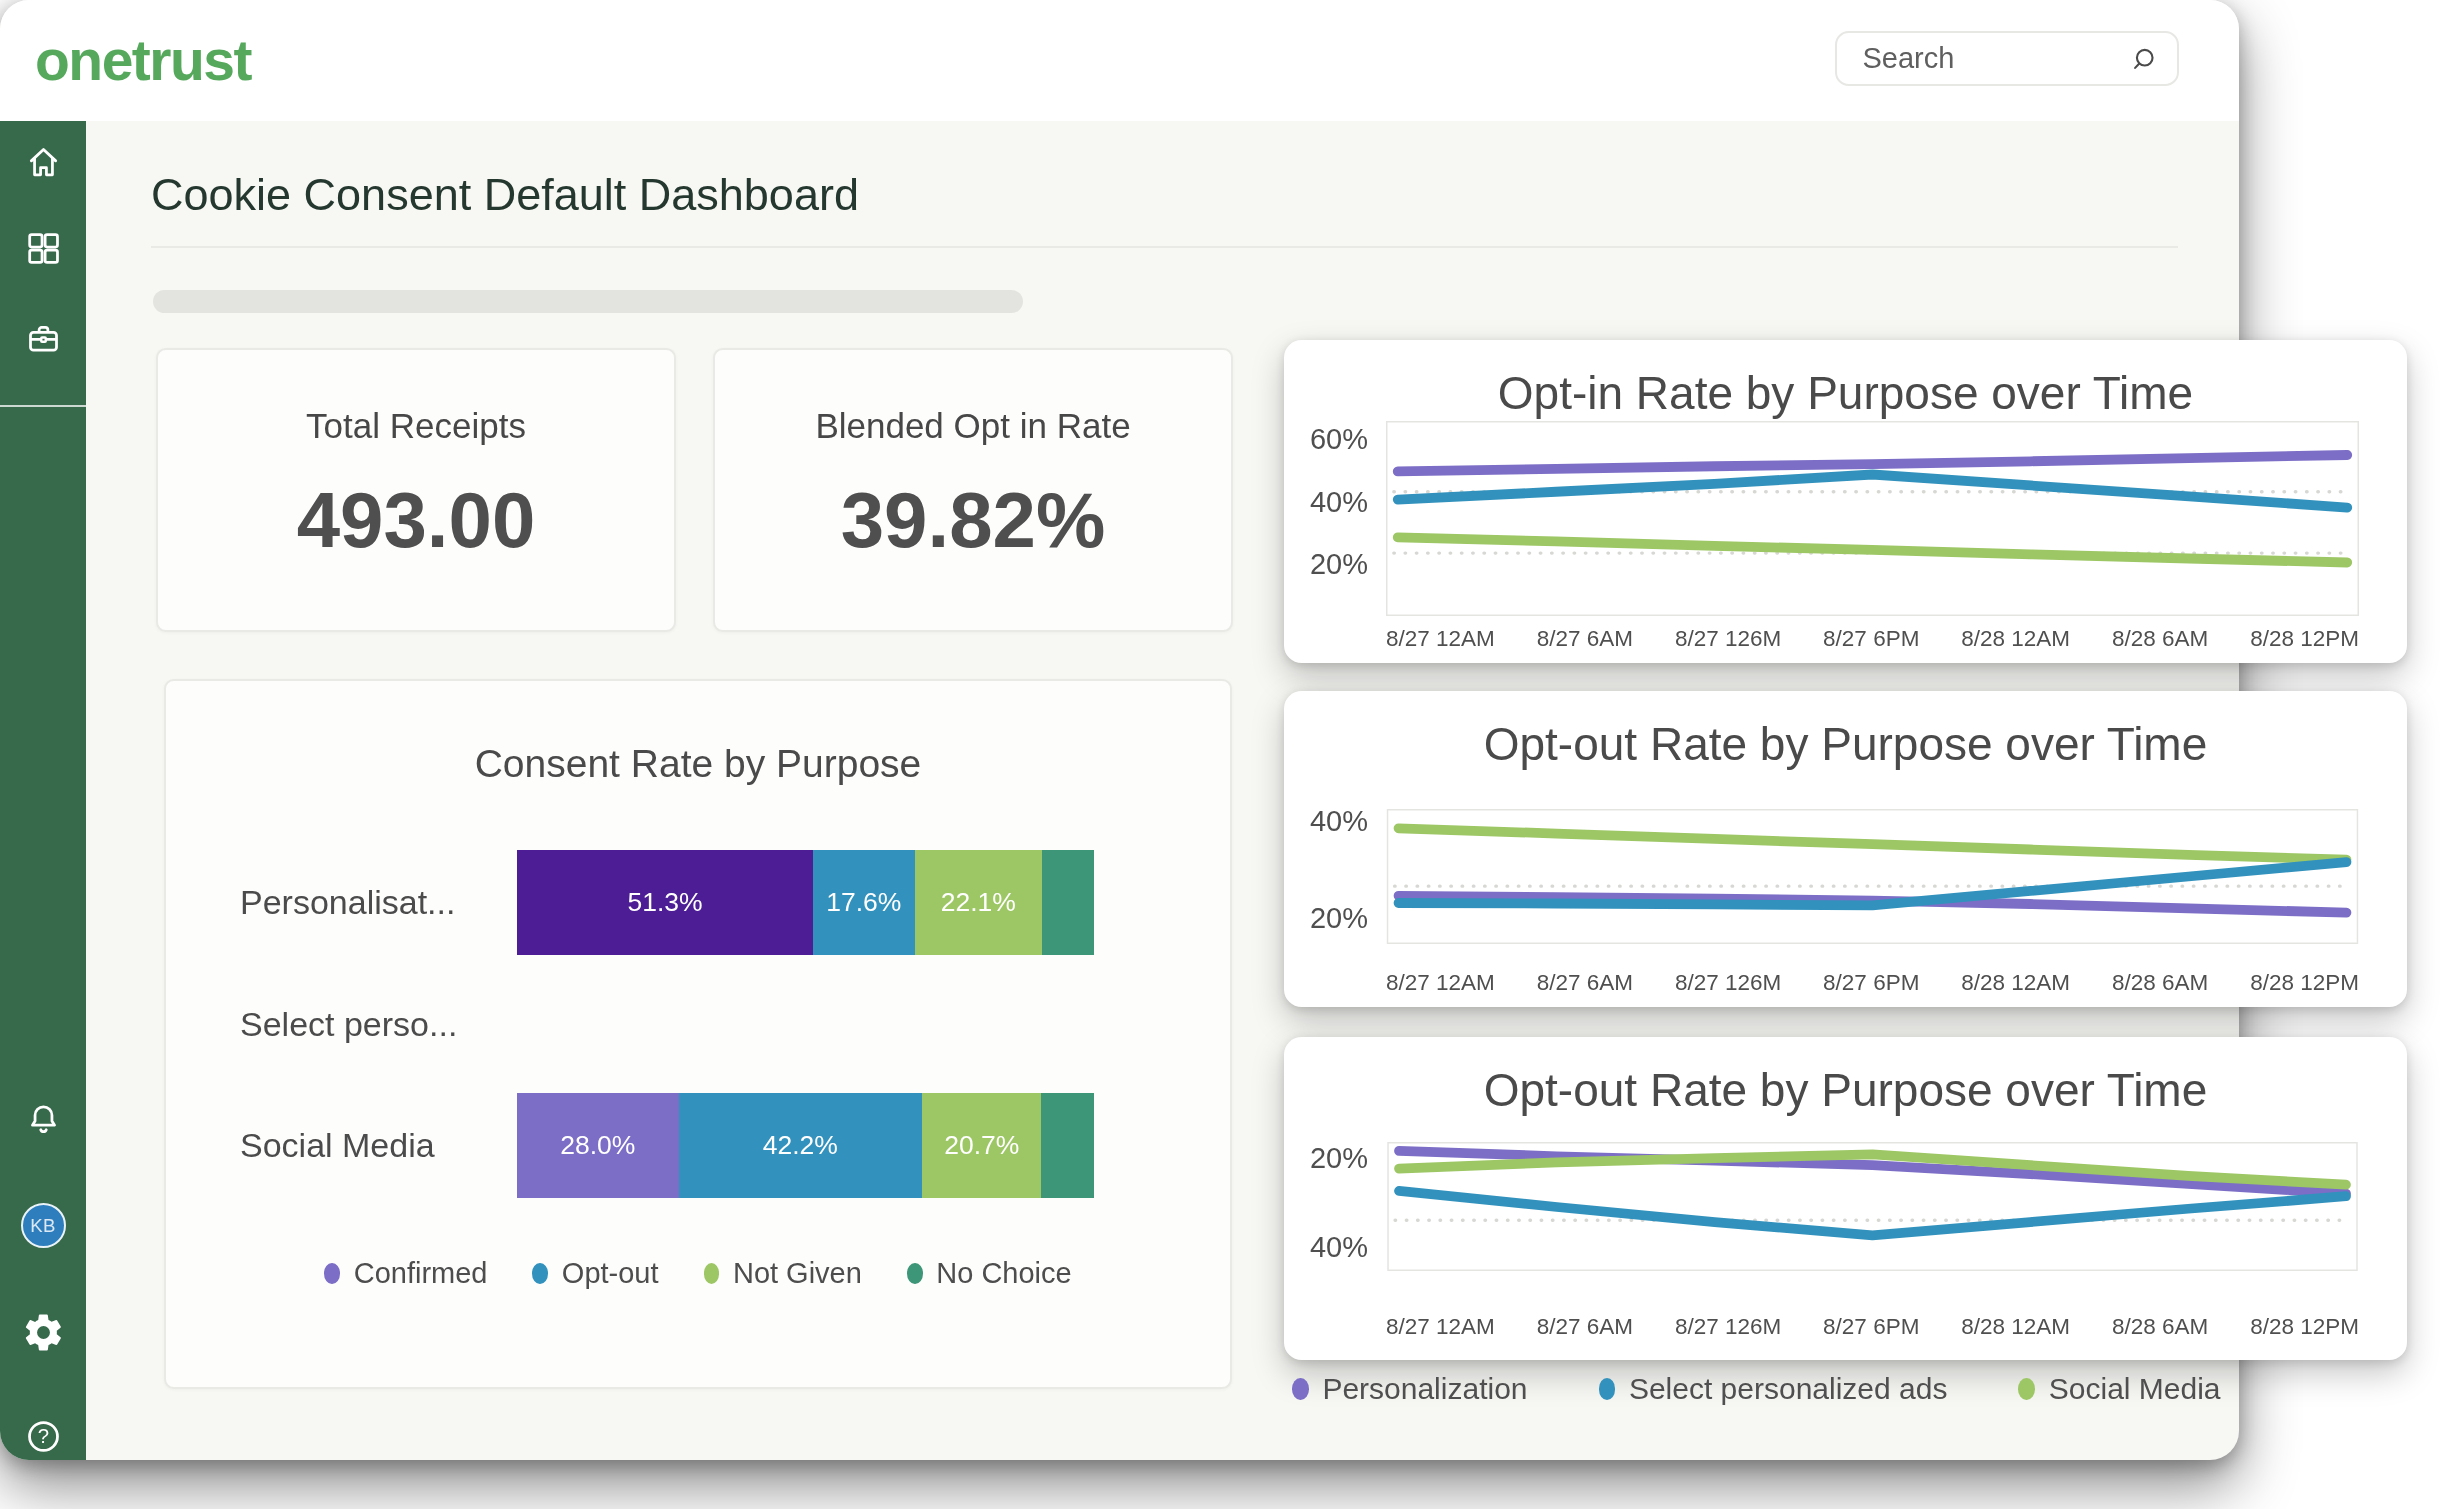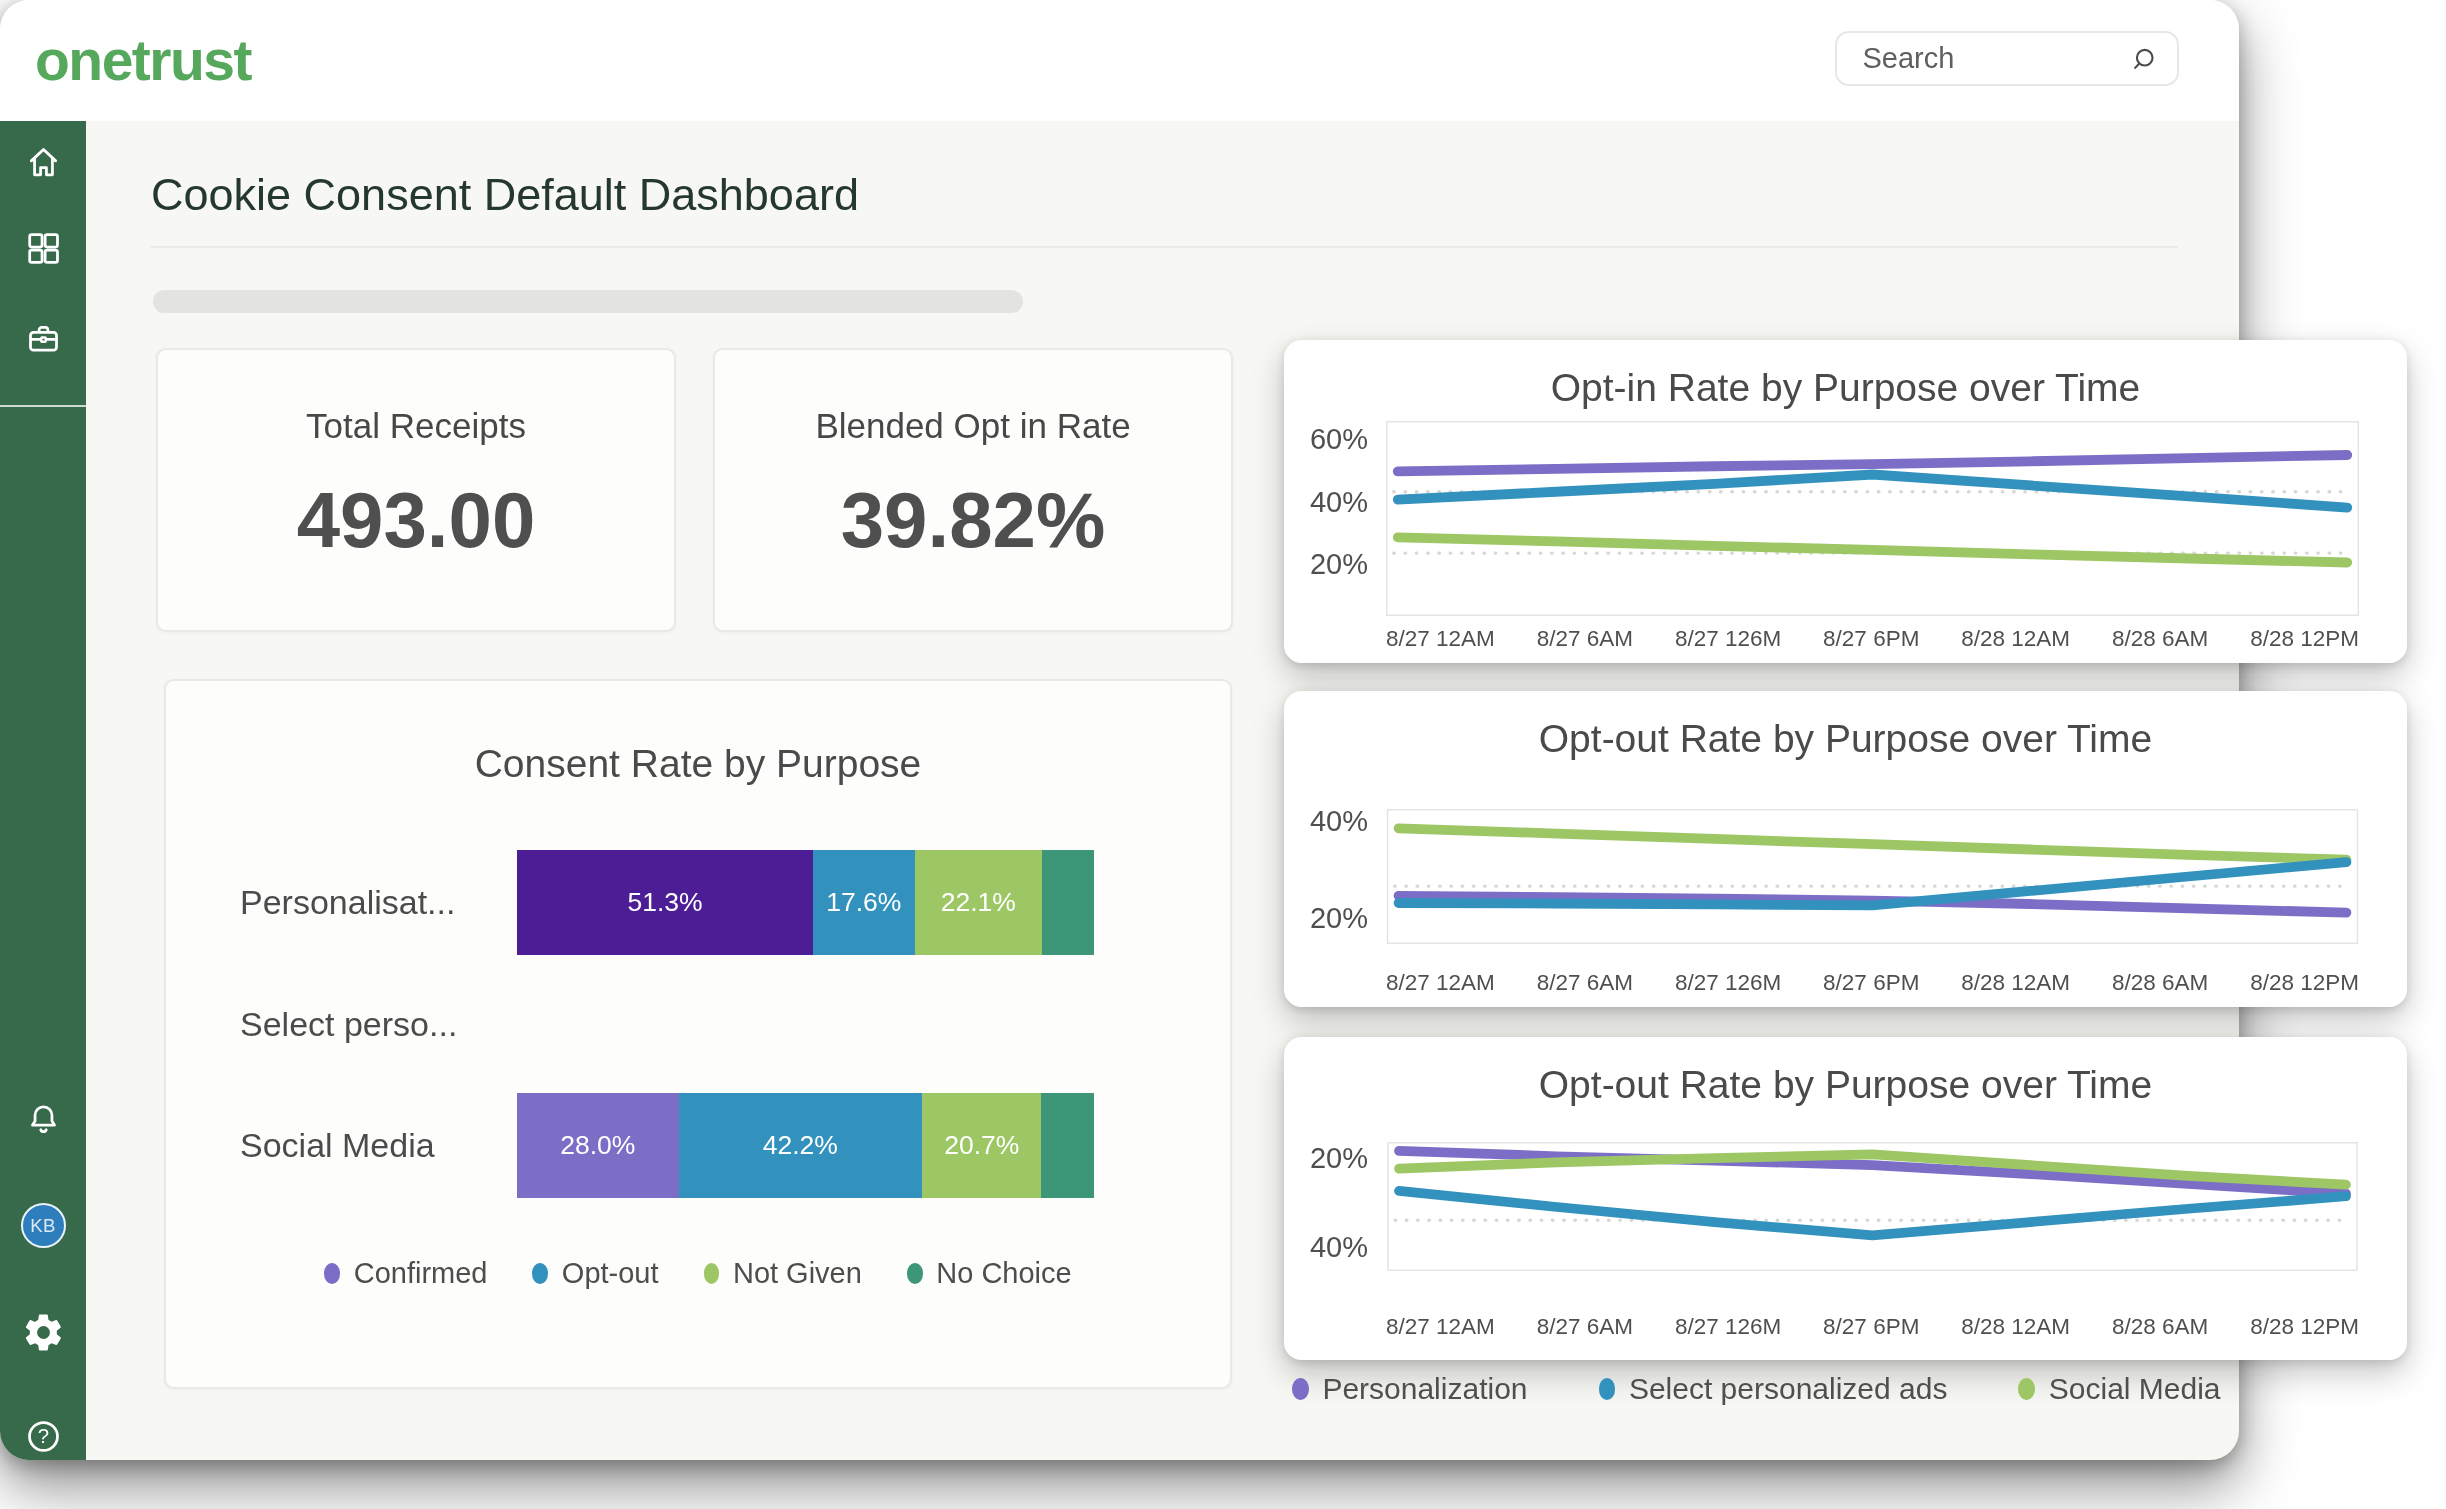--- a/index.html
+++ b/index.html
@@ -52,21 +52,21 @@
   .bar-legend{position:absolute;left:0;right:0;top:576px;display:flex;justify-content:center;gap:45px;}
   .legend-item{display:flex;align-items:center;gap:13.7px;font-size:29px;color:#4D4D4D;cursor:pointer;}
   .legend-dot{width:15.7px;height:20.6px;border-radius:50%;}
 
   
   .line-card{position:absolute;left:1284px;width:1123px;background:#ffffff;border-radius:17.6px;
              box-shadow:0 13.7px 33px rgba(0,0,0,.22), 0 2.9px 9.8px rgba(0,0,0,.12);}
   .line-card-0{top:340px;height:323px;}
   .line-card-1{top:691px;height:316px;}
   .line-card-2{top:1037px;height:323px;}
-  .line-title{position:absolute;left:0;right:0;top:25.5px;text-align:center;font-size:39px;font-weight:500;color:#4A4A4A;}
+  .line-title{position:absolute;left:0;right:0;top:25.5px;text-align:center;font-size:46px;font-weight:500;color:#4A4A4A;}
   .plot-host{position:absolute;left:0;top:0;right:0;bottom:0;}
   .ytick{position:absolute;left:0;width:84px;text-align:right;font-size:29px;color:#4F4F4F;}
   .xlabels{position:absolute;left:102px;width:973px;display:flex;justify-content:space-between;}
   .xtick{font-size:22.5px;color:#4F4F4F;white-space:nowrap;}
   .plot-svg{position:absolute;left:102px;}
 
   .bottom-legend{position:absolute;left:1292px;top:1372px;display:flex;gap:71px;}
   .bottom-legend .legend-item{font-size:30px;color:#4F4F4F;}
   .bottom-legend .legend-dot{width:16.7px;height:21.6px;}
 </style>

